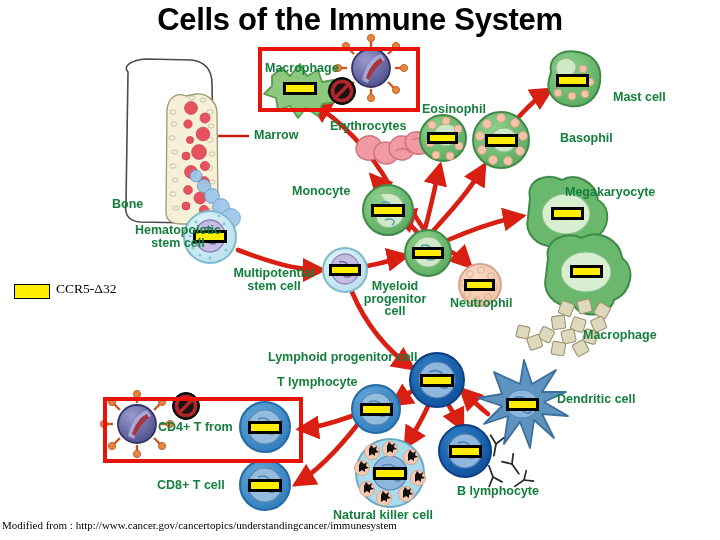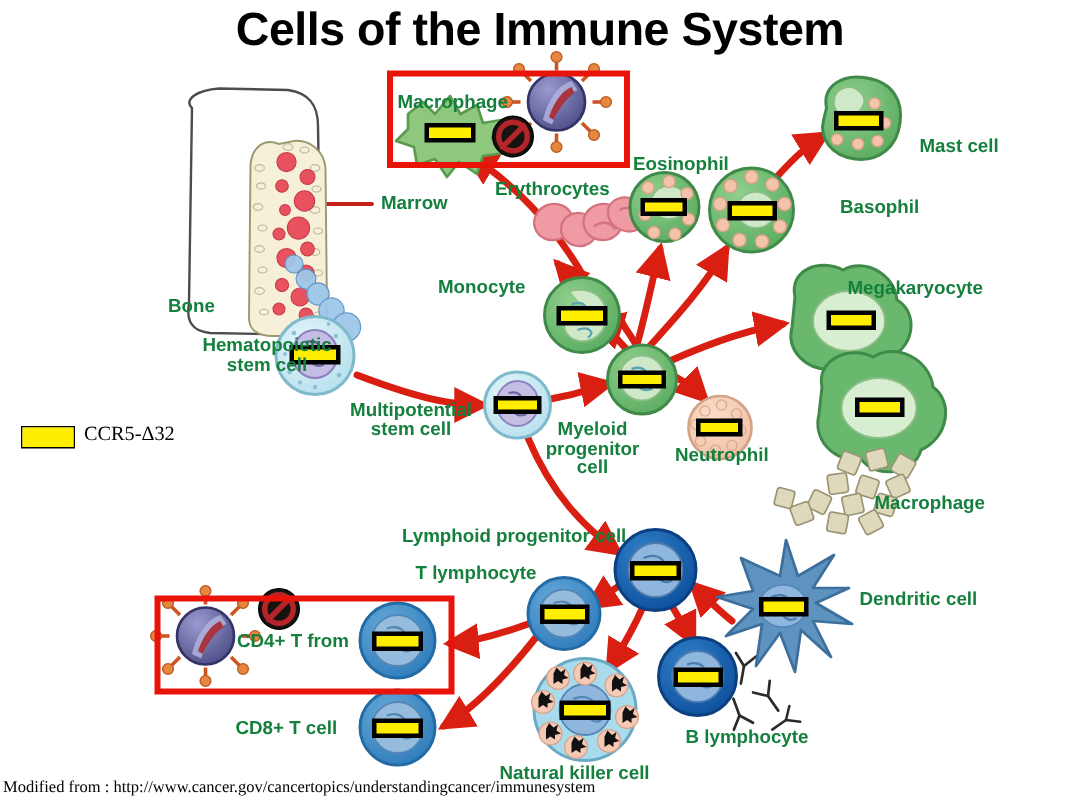--- a/index.html
+++ b/index.html
@@ -617,17 +617,17 @@
   <div class="lbl" style="left:277px;top:376px;z-index:5;">T lymphocyte</div>
 
   <div class="lbl" style="left:158px;top:421px;z-index:5;">CD4+ T from</div>
 
   <div class="lbl" style="left:157px;top:479px;z-index:5;">CD8+ T cell</div>
 
   <div class="lbl" style="left:333px;top:509px;z-index:5;">Natural killer cell</div>
 
   <div class="lbl" style="left:457px;top:485px;z-index:5;">B lymphocyte</div>
 
-  <div class="lbl" style="left:557px;top:393px;z-index:5;margin-left:16px;">Dendritic cell</div>
+  <div class="lbl" style="left:557px;top:393px;z-index:5;">Dendritic cell</div>
 
   <div class="footer">Modified from : http://www.cancer.gov/cancertopics/understandingcancer/immunesystem</div>
 
 </div>
 
 </body></html>

